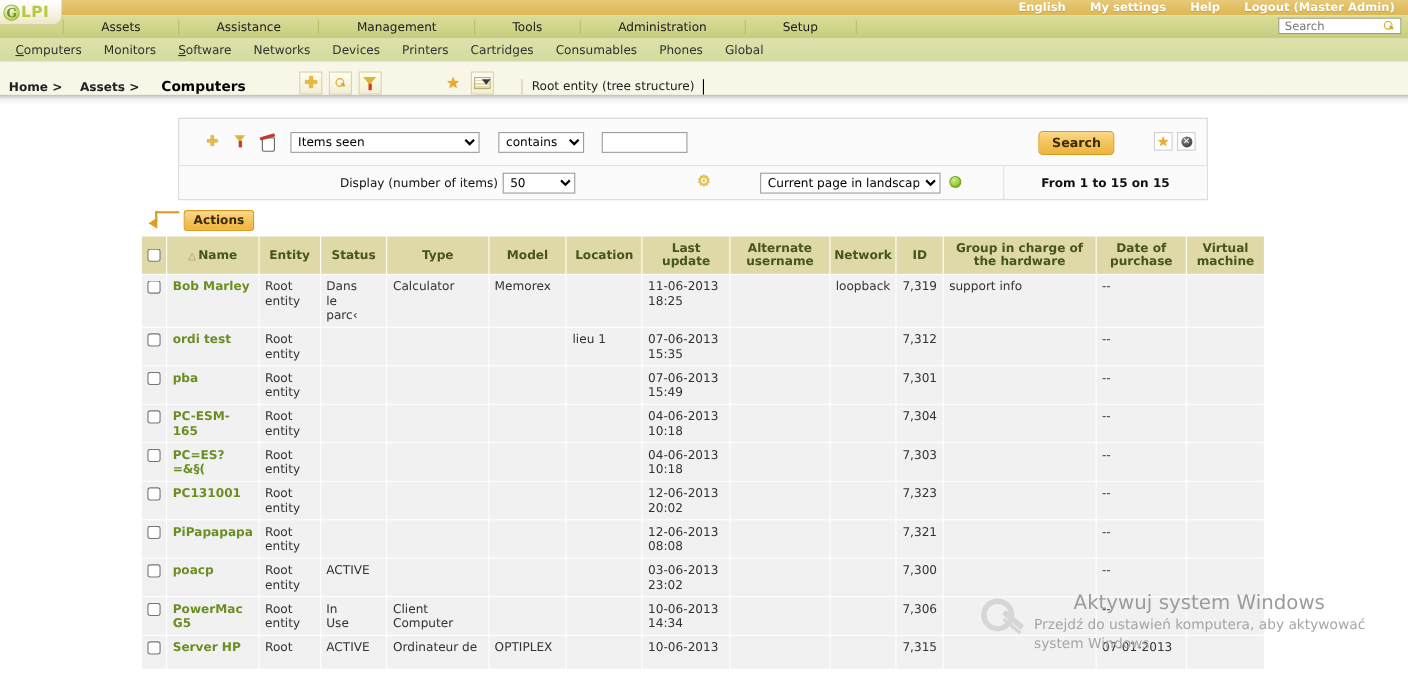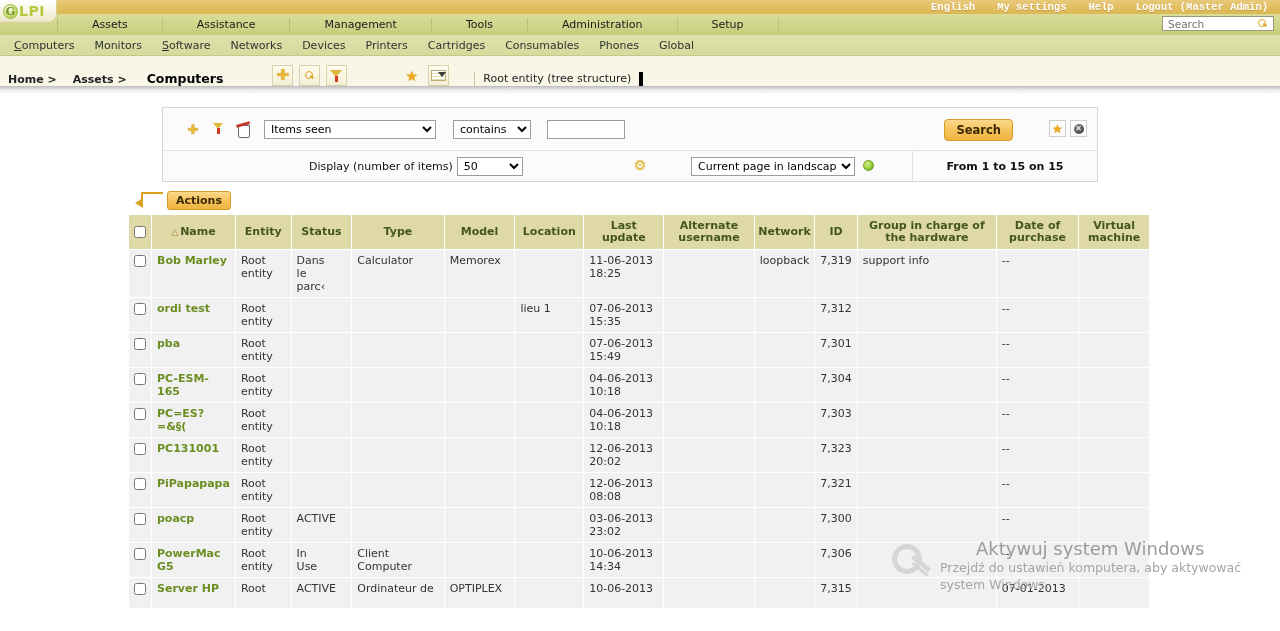--- a/index.html
+++ b/index.html
@@ -16,21 +16,21 @@
   
   .topbar {
     position: relative;
     height: 14px;
     background: linear-gradient(to bottom, #e8c97a 0%, #e2bf63 50%, #dcb954 100%);
     display: flex;
     align-items: center;
     justify-content: flex-end;
     padding-right: 8px;
   }
-  .topbar-links { display: flex; align-items: center; gap: 22px; padding-right: 4px; font-family: Liberation Mono, monospace; }
+  .topbar-links { display: flex; align-items: center; gap: 22px; padding-right: 4px; }
   .topbar-links a {
     color: #ffffff;
     font-size: 10.5px;
     font-weight: bold;
     text-decoration: none;
     white-space: nowrap;
     text-shadow: 0 1px 0 rgba(140,100,20,.35);
   }
 
   
@@ -172,21 +172,21 @@
     position: relative;
   }
   .ic-grid::after {
     content:""; position:absolute; right:-1px; top:1px;
     border-left:4px solid transparent; border-right:4px solid transparent;
     border-top:5px solid #3a3a3a;
   }
   .entity-label {
     font-size: 11px; color: #222;
     border-left: 1px solid #cdc7a2;
-    border-right: 4px solid #000000;
+    border-right: 1px solid #000000;
     padding: 0 8px; margin-left: 22px;
     line-height: 14px;
     white-space: nowrap;
   }
 
   .shadow-strip {
     height: 9px;
     background: linear-gradient(to bottom, rgba(90,90,90,.42) 0%, rgba(150,150,150,.15) 45%, rgba(255,255,255,0) 100%);
   }
 

